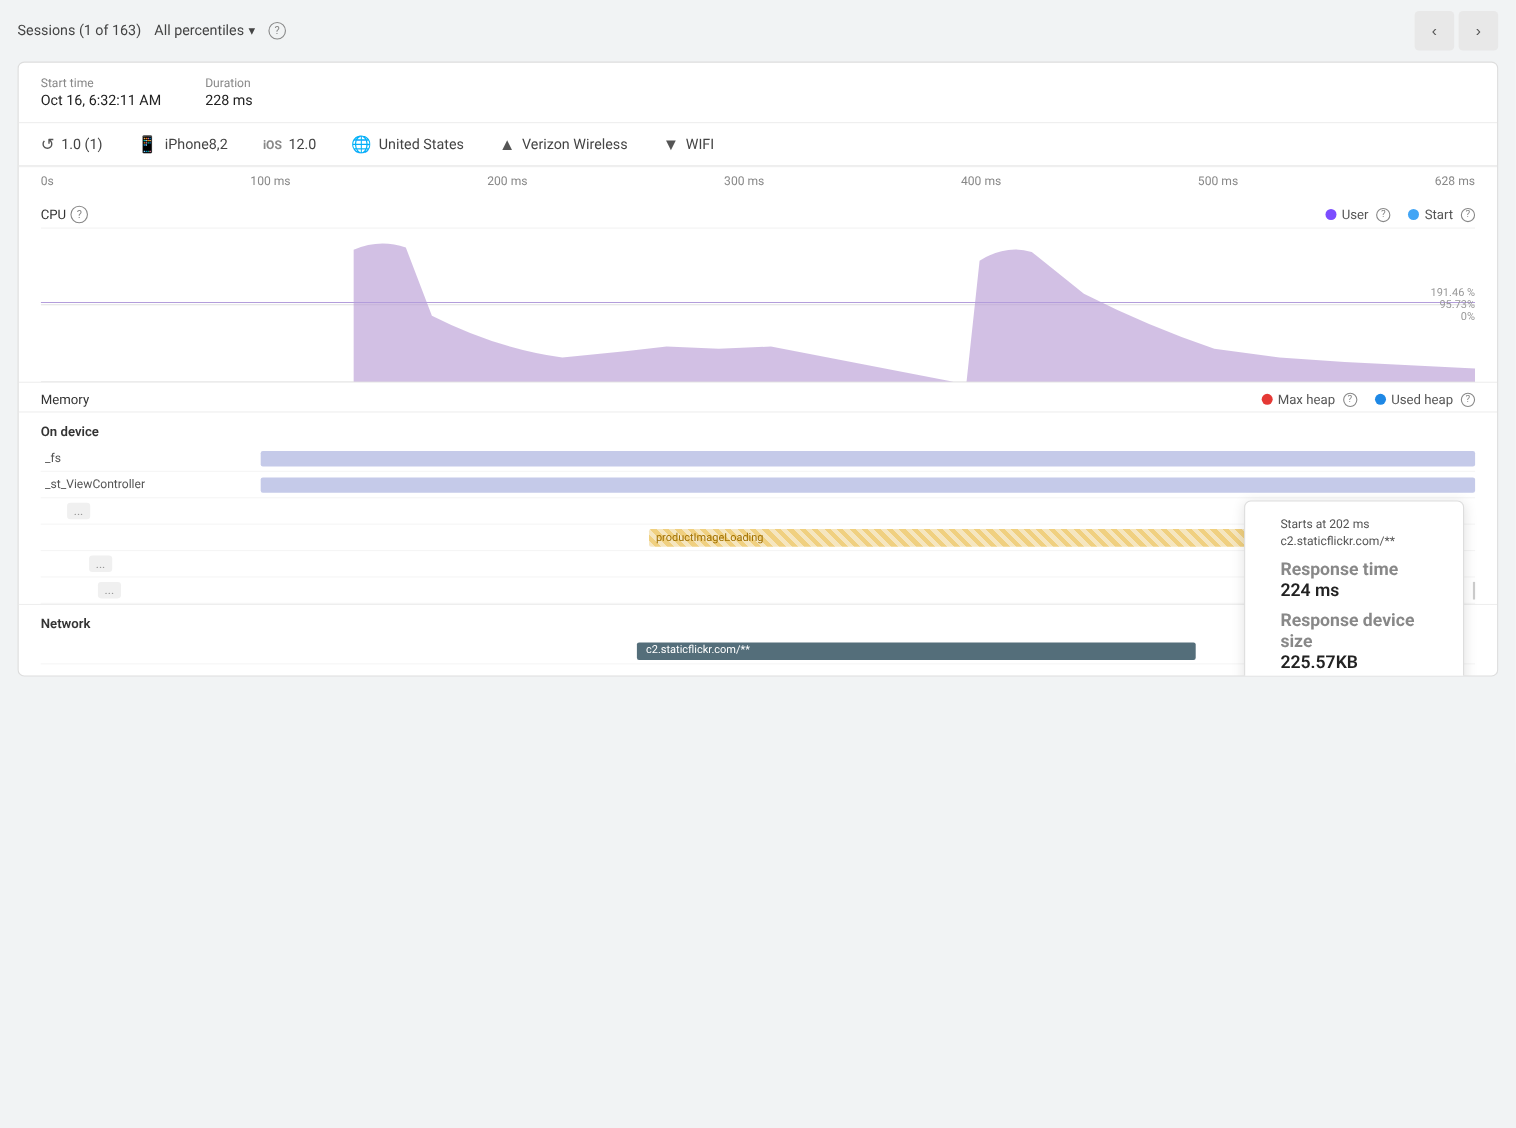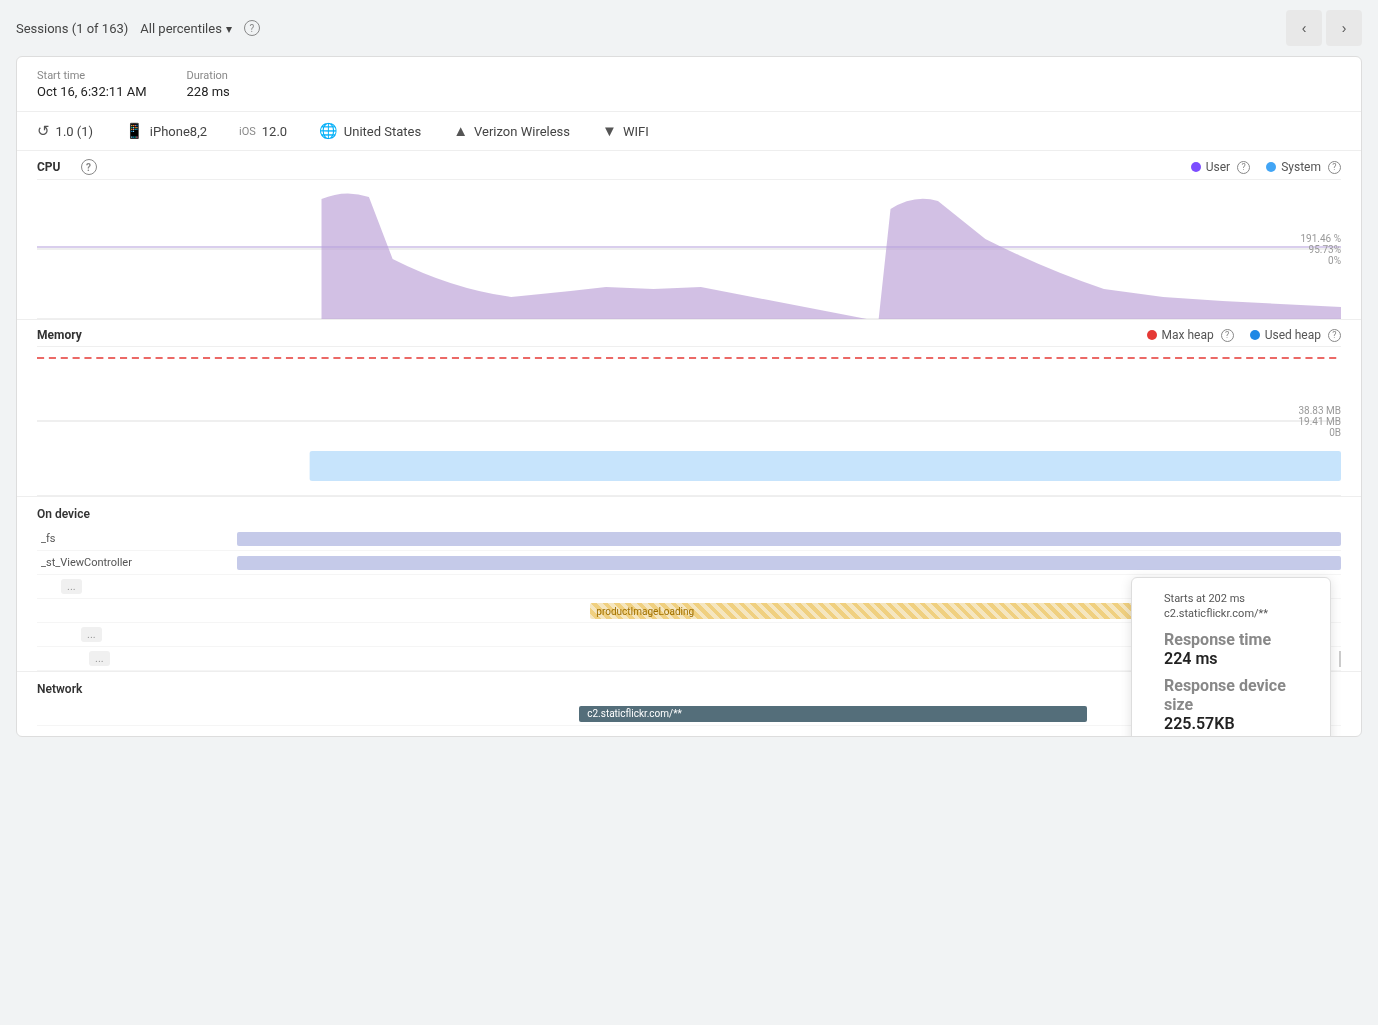--- a/index.html
+++ b/index.html
@@ -129,25 +129,25 @@
       border-bottom: 1px solid #eee;
     }
     .chart-header {
       display: flex;
       align-items: center;
       justify-content: space-between;
       padding: 8px 0 4px 0;
     }
     .chart-title {
       font-size: 12px;
-      font-weight: 700;
+      font-weight: 400;
       color: #333;
       display: flex;
       align-items: center;
-      gap: 16px;
+      gap: 0;
     }
     .chart-legend {
       display: flex;
       align-items: center;
       gap: 16px;
       font-size: 12px;
       color: #555;
     }
     .legend-item {
       display: flex;
@@ -343,53 +343,64 @@
   <div class="device-info">
     <div class="device-info-item">
       <span class="device-icon">↺</span>
       <span>1.0 (1)</span>
     </div>
     <div class="device-info-item">
       <span class="device-icon">📱</span>
       <span>iPhone8,2</span>
     </div>
     <div class="device-info-item">
-      <span style="font-size:11px;color:#888;font-weight:400;">iOS</span>
+      <span style="font-size:11px;color:#888;font-weight:700;">iOS</span>
       <span>12.0</span>
     </div>
     <div class="device-info-item">
       <span class="device-icon">🌐</span>
       <span>United States</span>
     </div>
     <div class="device-info-item">
       <span class="device-icon">▲</span>
       <span>Verizon Wireless</span>
     </div>
     <div class="device-info-item">
       <span class="device-icon">▼</span>
       <span>WIFI</span>
     </div>
   </div>
 
+  <div class="timeline-ruler">
+    <div class="ruler-labels">
+      <span>0s</span>
+      <span>100 ms</span>
+      <span>200 ms</span>
+      <span>300 ms</span>
+      <span>400 ms</span>
+      <span>500 ms</span>
+      <span>628 ms</span>
+    </div>
+  </div>
 
   <div class="chart-section">
     <div class="chart-header">
       <div class="chart-title">
         <span>CPU</span>
         <span class="help-icon" style="margin-left:4px;">?</span>
       </div>
       <div class="chart-legend">
         <div class="legend-item">
           <div class="legend-dot" style="background:#7c4dff;"></div>
           <span>User</span>
           <span class="help-icon" style="margin-left:2px;width:13px;height:13px;font-size:9px;">?</span>
         </div>
         <div class="legend-item">
           <div class="legend-dot" style="background:#42a5f5;"></div>
-          <span>System</span>
+          <span>Start</span>
           <span class="help-icon" style="margin-left:2px;width:13px;height:13px;font-size:9px;">?</span>
         </div>
       </div>
     </div>
     <div class="chart-area">
       <svg class="chart-svg" viewBox="0 0 1100 140" preserveAspectRatio="none">
 
         <line x1="0" y1="0" x2="1100" y2="0" stroke="#e0e0e0" stroke-width="1"></line>
         <line x1="0" y1="70" x2="1100" y2="70" stroke="#e0e0e0" stroke-width="1"></line>
         <line x1="0" y1="140" x2="1100" y2="140" stroke="#e0e0e0" stroke-width="1"></line>
@@ -417,37 +428,20 @@
           <span>Max heap</span>
           <span class="help-icon" style="margin-left:2px;width:13px;height:13px;font-size:9px;">?</span>
         </div>
         <div class="legend-item">
           <div class="legend-dot" style="background:#1e88e5;"></div>
           <span>Used heap</span>
           <span class="help-icon" style="margin-left:2px;width:13px;height:13px;font-size:9px;">?</span>
         </div>
       </div>
     </div>
-    <div class="memory-chart-area">
-      <svg class="chart-svg" viewBox="0 0 1100 150" preserveAspectRatio="none">
-
-        <line x1="0" y1="0" x2="1100" y2="0" stroke="#e0e0e0" stroke-width="1"></line>
-        <line x1="0" y1="75" x2="1100" y2="75" stroke="#e0e0e0" stroke-width="1"></line>
-        <line x1="0" y1="150" x2="1100" y2="150" stroke="#e0e0e0" stroke-width="1"></line>
-
-        <line x1="0" y1="12" x2="1100" y2="12" stroke="#e53935" stroke-width="1.5" stroke-dasharray="6,4"></line>
-
-        <rect x="230" y="105" width="870" height="30" fill="rgba(144,202,249,0.5)" rx="2"></rect>
-      </svg>
-      <div class="y-axis-labels">
-        <span>38.83 MB</span>
-        <span>19.41 MB</span>
-        <span>0B</span>
-      </div>
-    </div>
   </div>
 
   <div class="on-device-section" style="position:relative;">
     <div class="section-title">On device</div>
 
     <div class="trace-row">
       <div class="trace-row-label">_fs</div>
       <div class="trace-bar-area">
         <div class="trace-bar trace-bar-fs"></div>
       </div>

